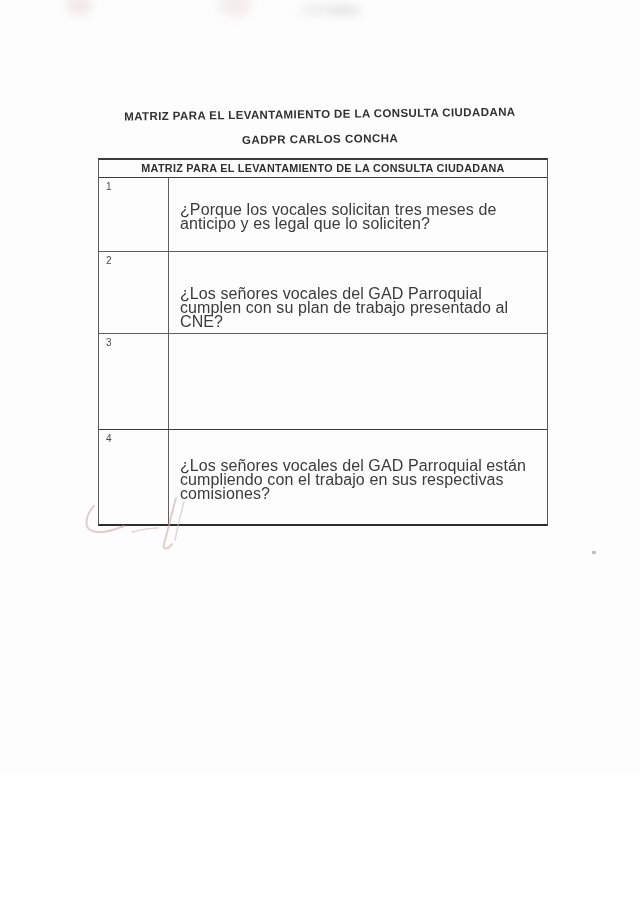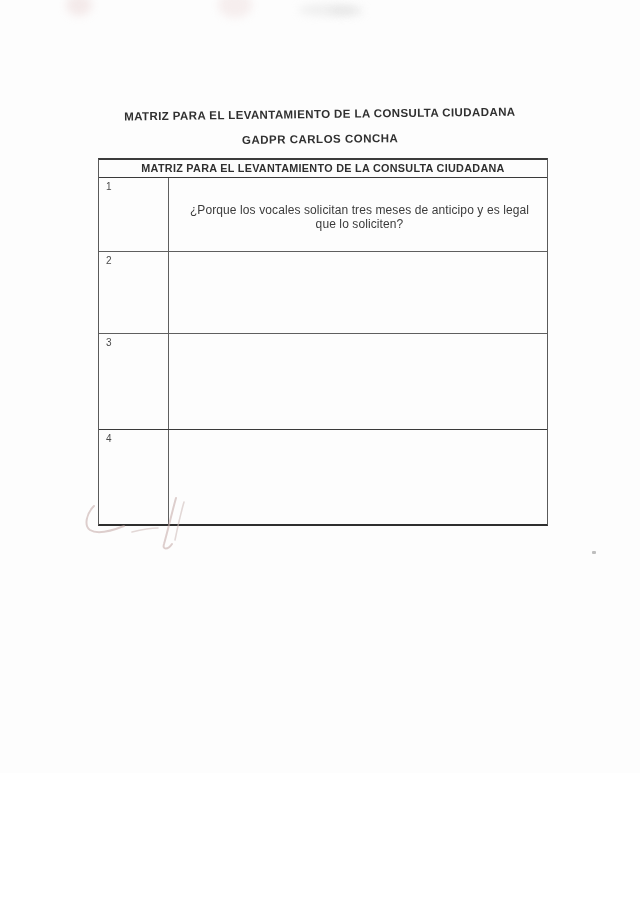--- a/index.html
+++ b/index.html
@@ -60,23 +60,22 @@
   .num-cell{
     width:70px;flex:0 0 70px;
     border-right:1px solid #5f5f5f;
     box-sizing:border-box;
     padding:3px 0 0 7px;
     font-size:10px;color:#4a4a4a;
   }
   .q-cell{
     flex:1;box-sizing:border-box;
     padding-left:11px;padding-right:8px;
-    font-size:12px;line-height:14px;color:#3b3b3b;
+    font-size:16px;line-height:14px;color:#3b3b3b;
     letter-spacing:.1px;
-    text-align:center;
   }
   .r1 .q-cell{padding-top:25px;}
   .r2 .q-cell{padding-top:35px;}
   .r3 .q-cell{padding-top:35px;}
   .r4 .q-cell{padding-top:29px;}
   .q-text{max-width:368px;display:block;}
 
   .signature{
     position:absolute;left:80px;top:492px;width:180px;height:60px;
     pointer-events:none;opacity:.55;
@@ -109,28 +108,34 @@
 
     <div class="t-row r1">
       <div class="num-cell">1</div>
       <div class="q-cell">
         <span class="q-text">¿Porque los vocales solicitan tres meses de anticipo y es legal que lo soliciten?</span>
       </div>
     </div>
 
     <div class="t-row r2">
       <div class="num-cell">2</div>
+      <div class="q-cell">
+        <span class="q-text">¿Los señores vocales del GAD Parroquial cumplen con su plan de trabajo presentado al CNE?</span>
+      </div>
     </div>
 
     <div class="t-row r3">
       <div class="num-cell">3</div>
     </div>
 
     <div class="t-row r4">
       <div class="num-cell">4</div>
+      <div class="q-cell">
+        <span class="q-text">¿Los señores vocales del GAD Parroquial están cumpliendo con el trabajo en sus respectivas comisiones?</span>
+      </div>
     </div>
   </div>
 
   <svg class="signature" viewBox="0 0 180 60" xmlns="http://www.w3.org/2000/svg">
     <path d="M14,14 C6,22 4,34 10,38 C18,43 34,38 44,34" fill="none" stroke="#c4a9a6" stroke-width="2" stroke-linecap="round"></path>
     <path d="M52,40 C60,38 70,36 78,36" fill="none" stroke="#cdbab8" stroke-width="1.6" stroke-linecap="round"></path>
     <path d="M96,6 C92,20 88,38 84,52 C82,58 88,58 92,52" fill="none" stroke="#c4a9a6" stroke-width="2" stroke-linecap="round"></path>
     <path d="M104,10 C100,24 97,38 95,48" fill="none" stroke="#cdbab8" stroke-width="1.6" stroke-linecap="round"></path>
   </svg>
 

